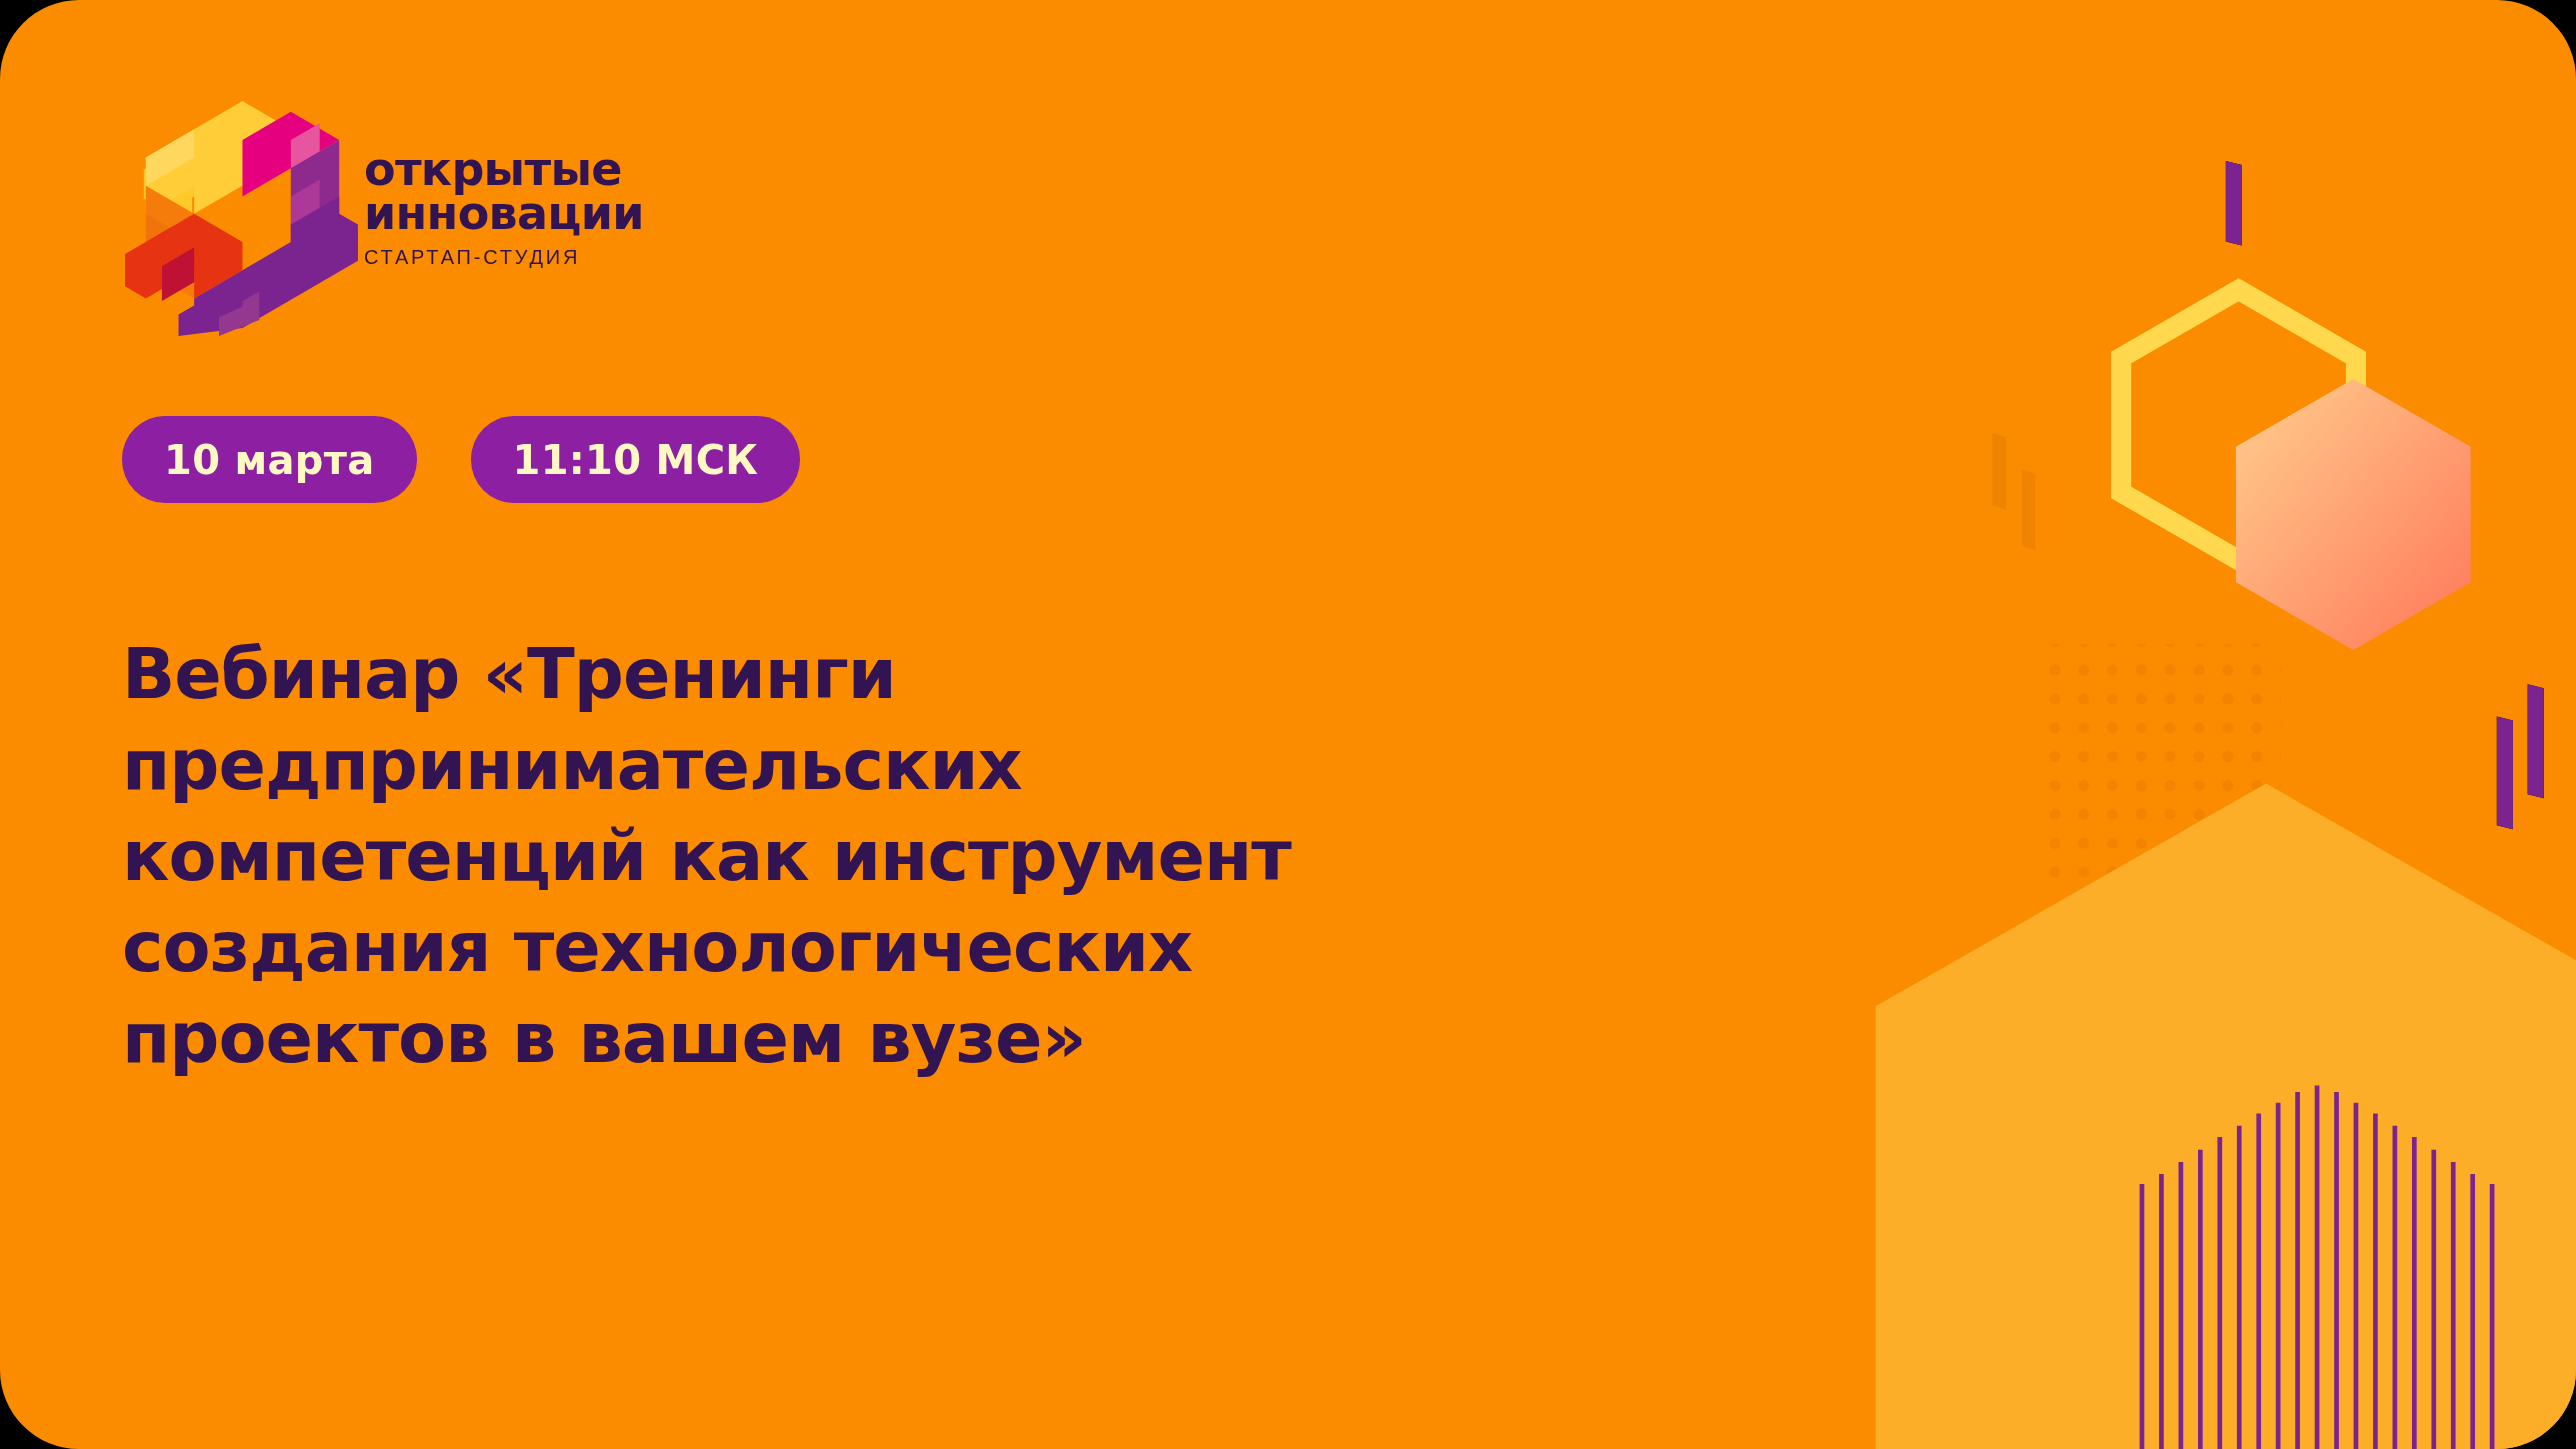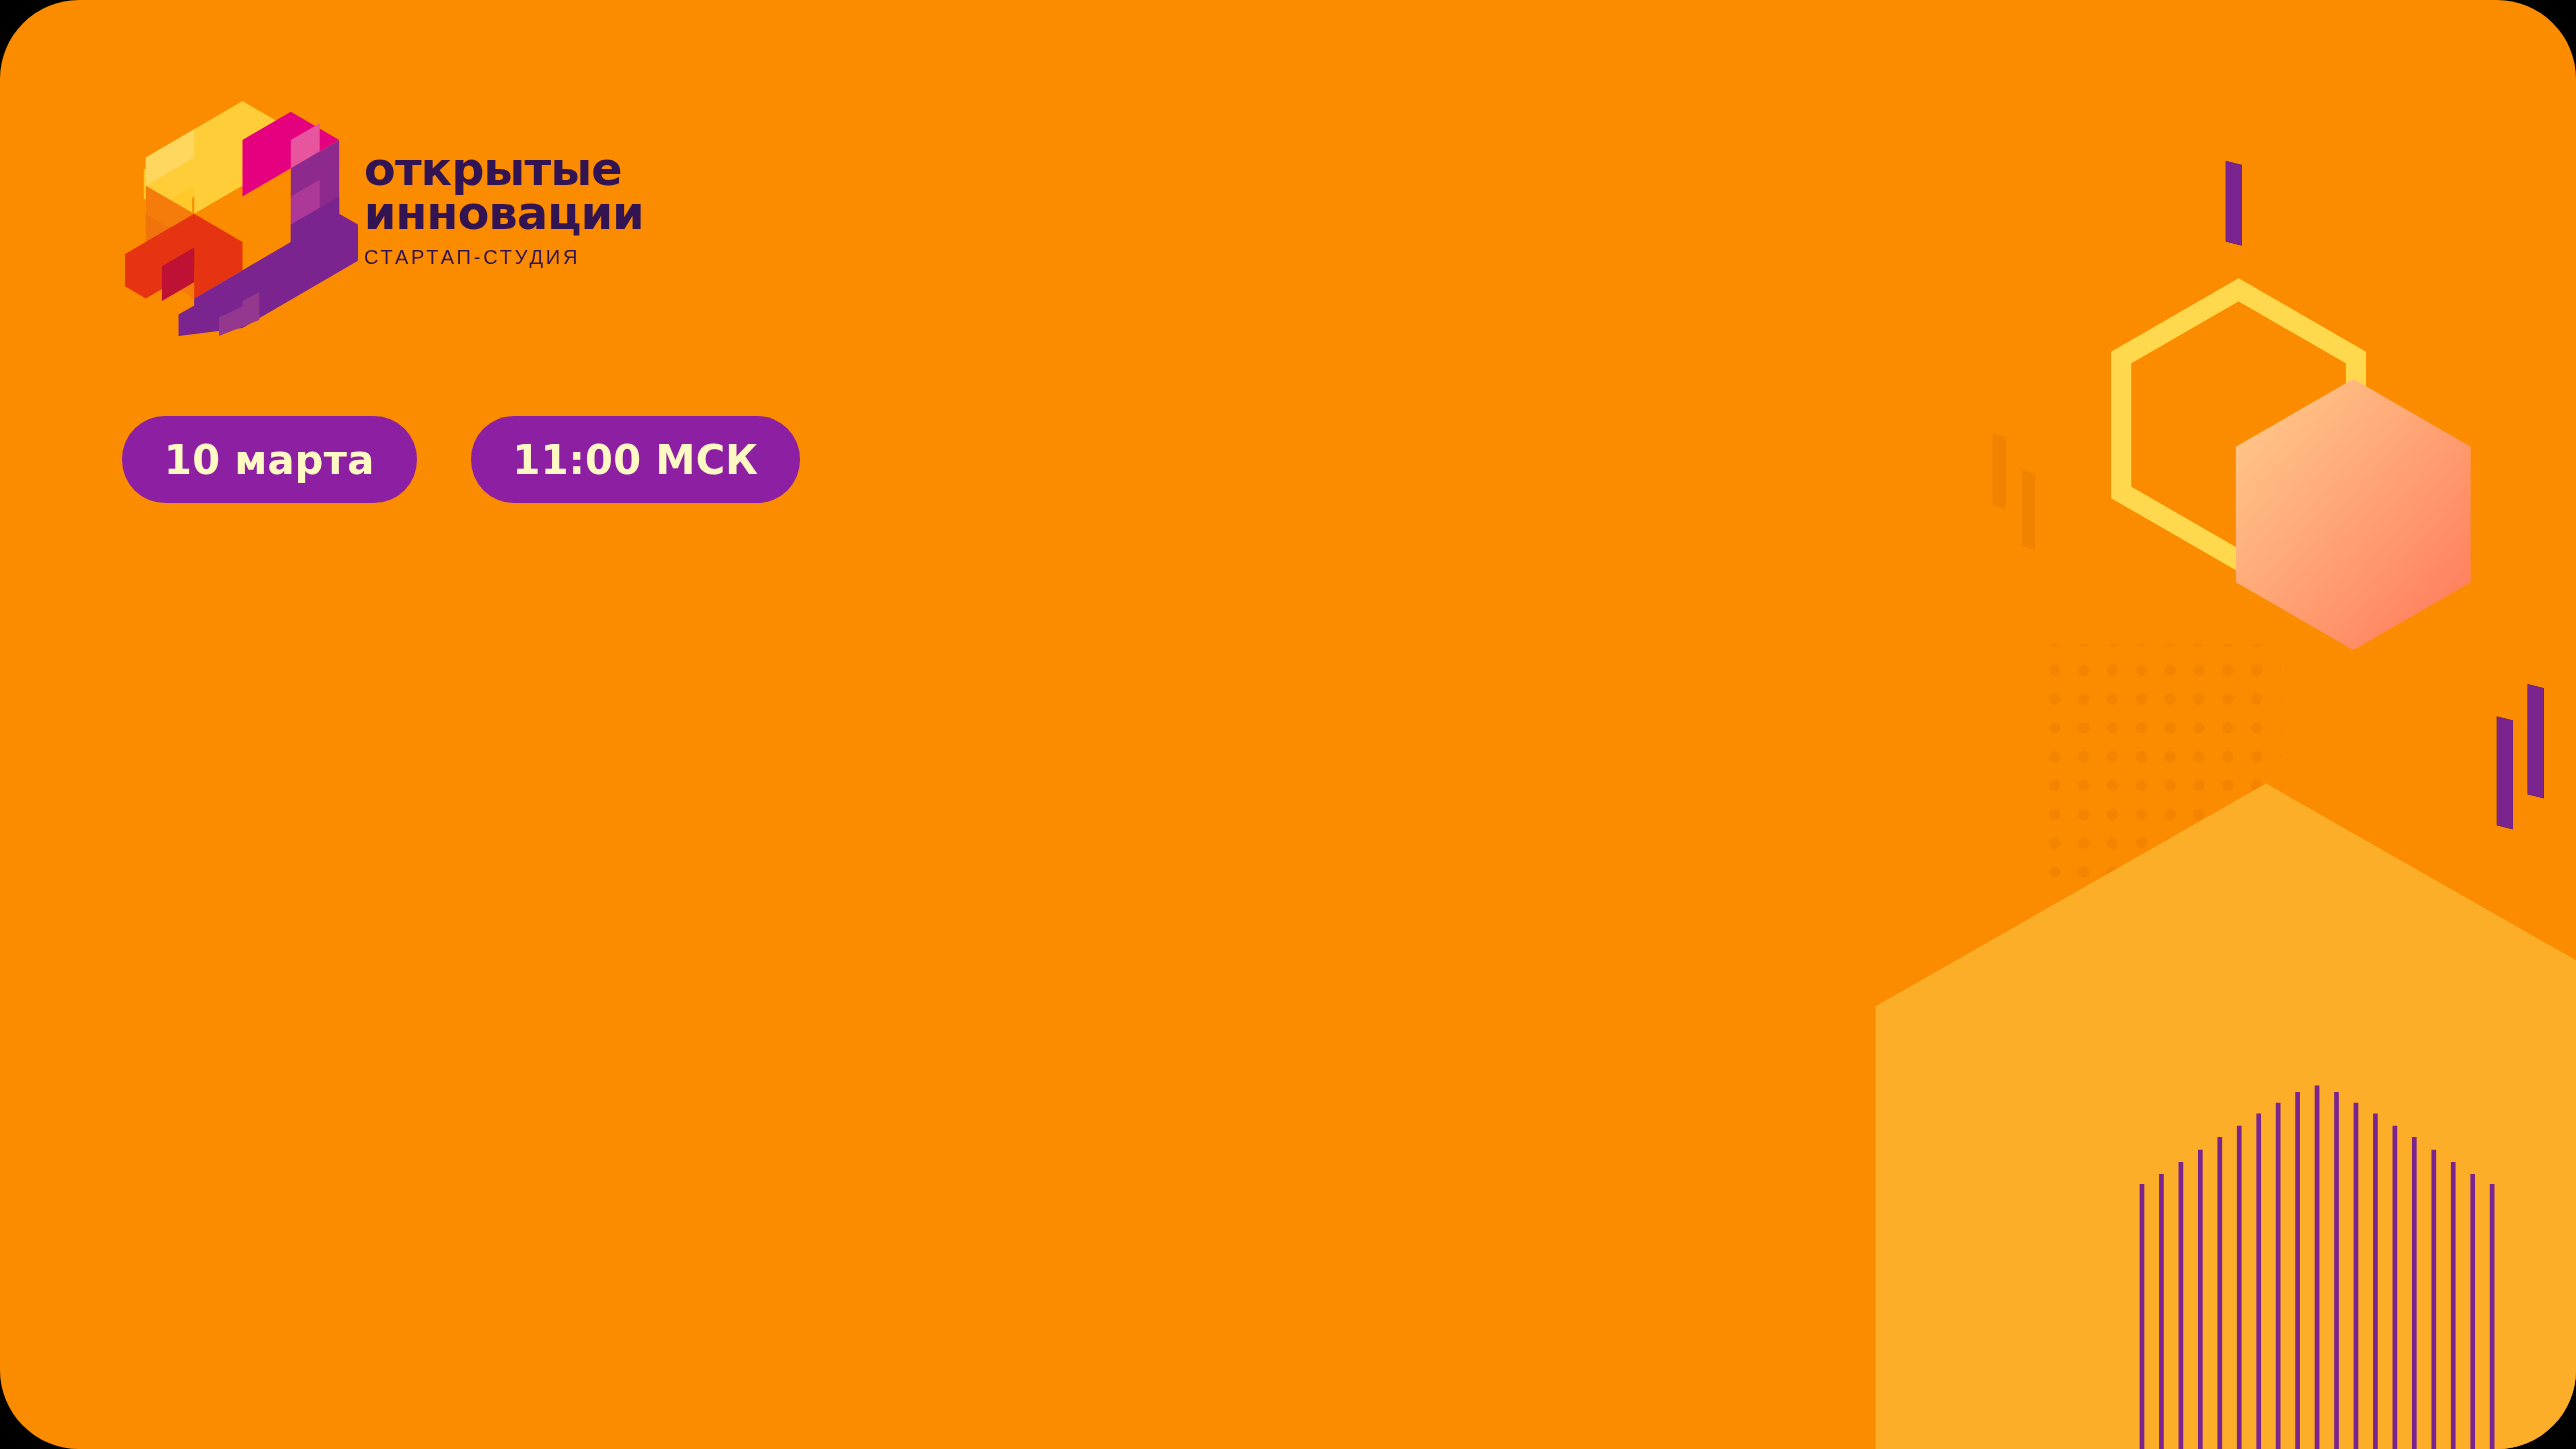--- a/index.html
+++ b/index.html
@@ -220,18 +220,25 @@
 
     <div id="logo-words">
       <span class="logo-line">открытые</span>
       <span class="logo-line">инновации</span>
       <span id="logo-tagline">СТАРТАП-СТУДИЯ</span>
     </div>
   </div>
 
   <div id="badges">
     <div class="badge">10 марта</div>
-    <div class="badge">11:00 МСК</div>
+    <div class="badge">11:10 МСК</div>
   </div>
 
+  <h1 id="headline">
+    <span class="hl-line">Вебинар «Тренинги</span>
+    <span class="hl-line">предпринимательских</span>
+    <span class="hl-line">компетенций как инструмент</span>
+    <span class="hl-line">создания технологических</span>
+    <span class="hl-line">проектов в вашем вузе»</span>
+  </h1>
 
 </div>
 
 
 </body></html>

